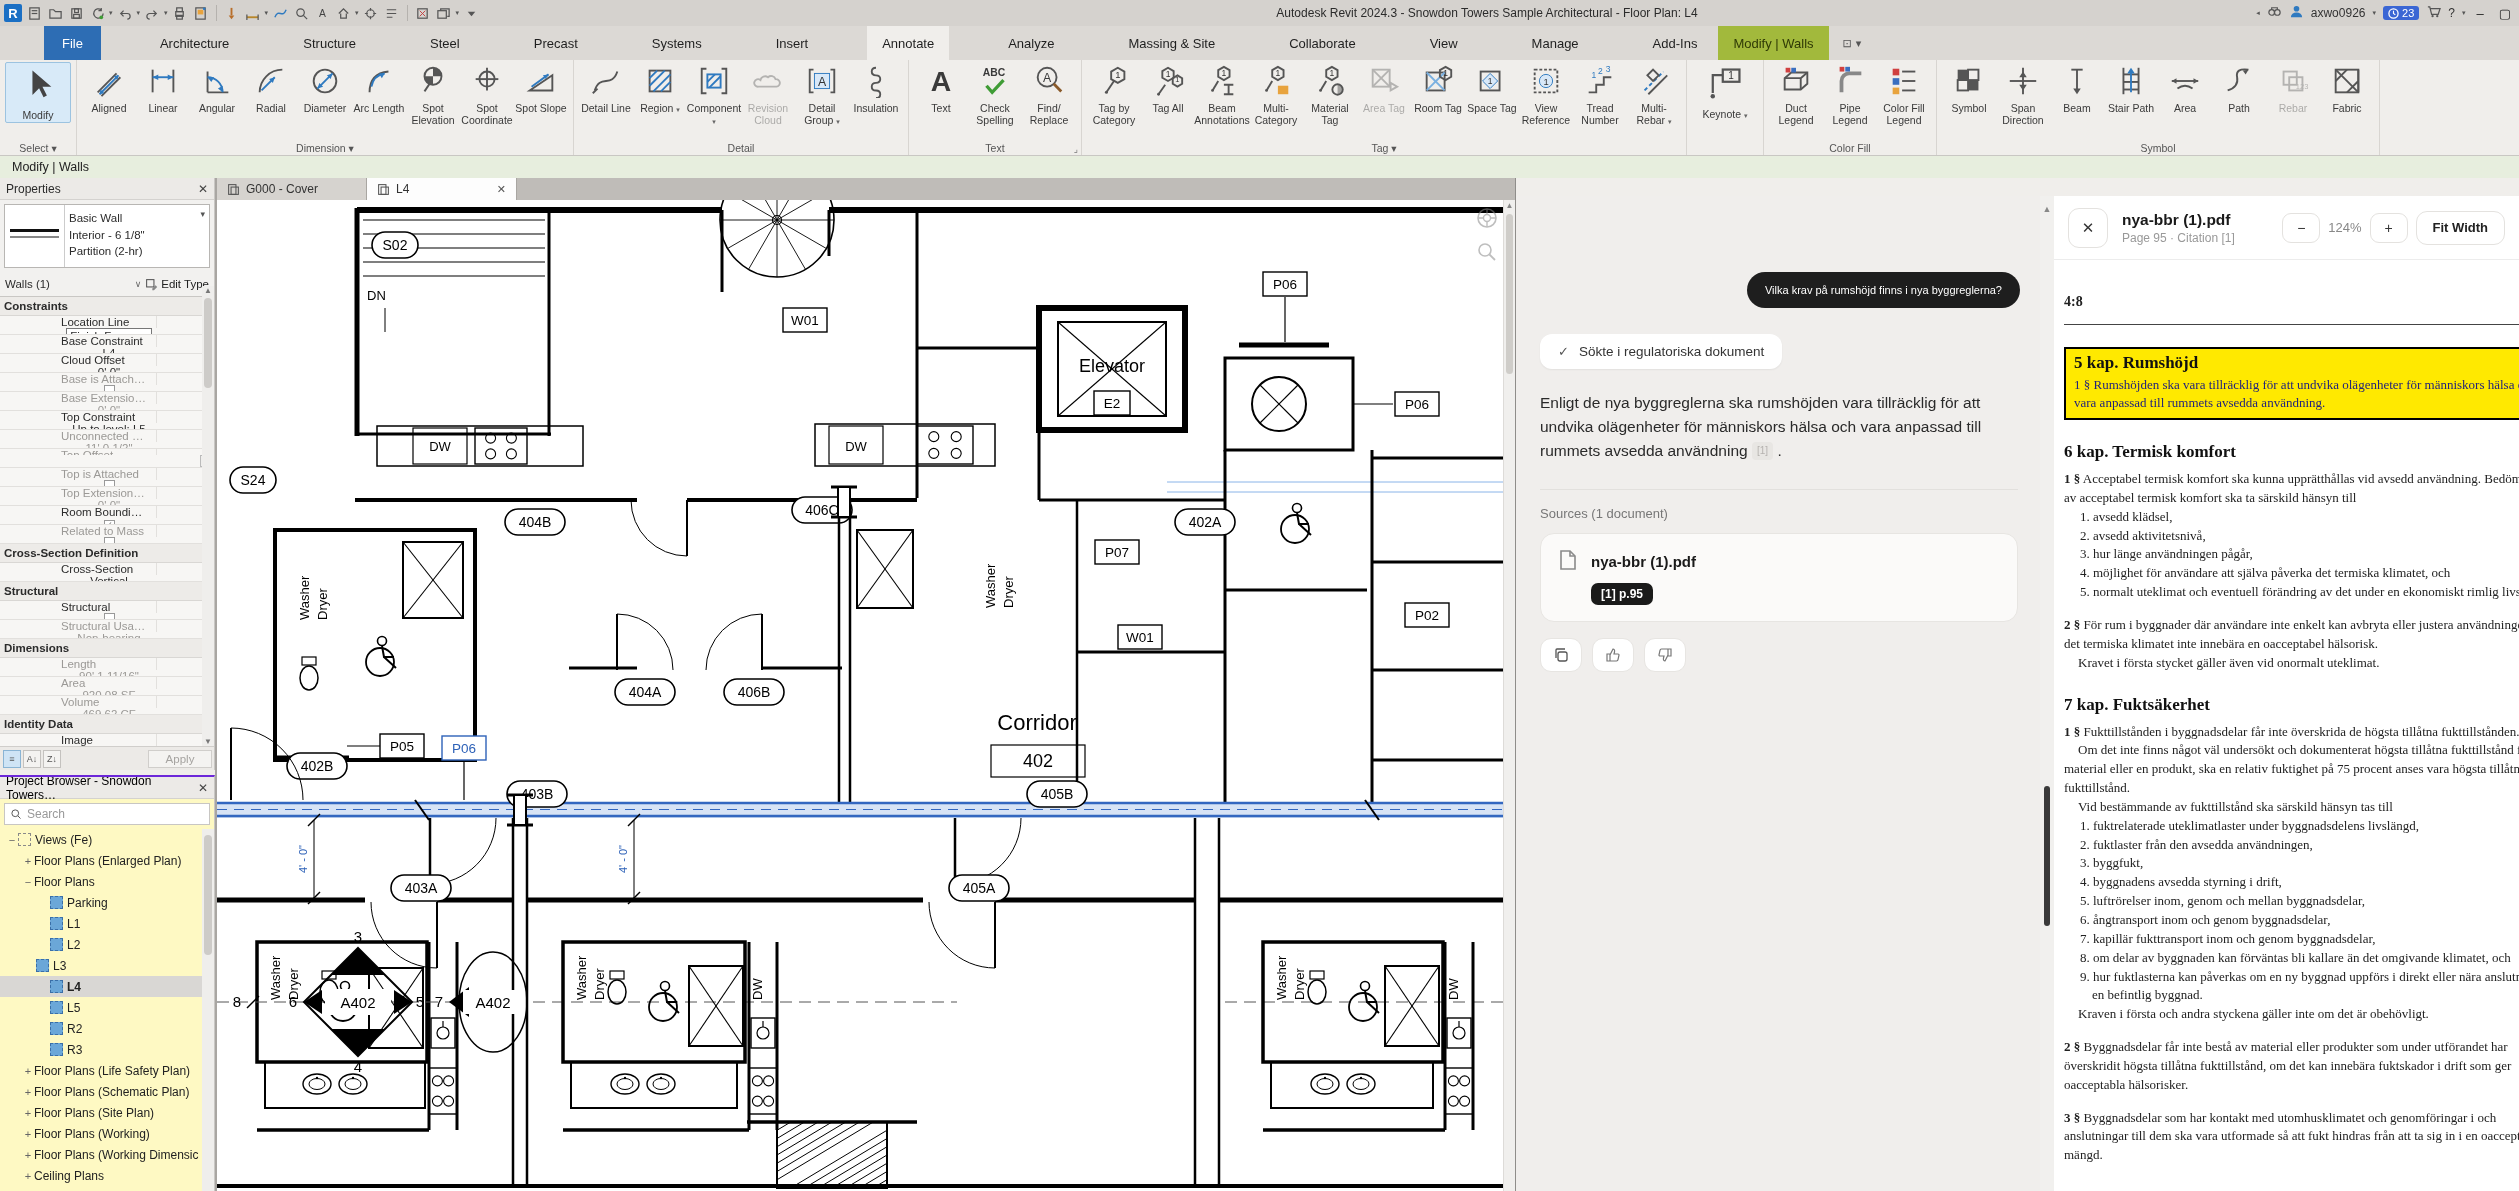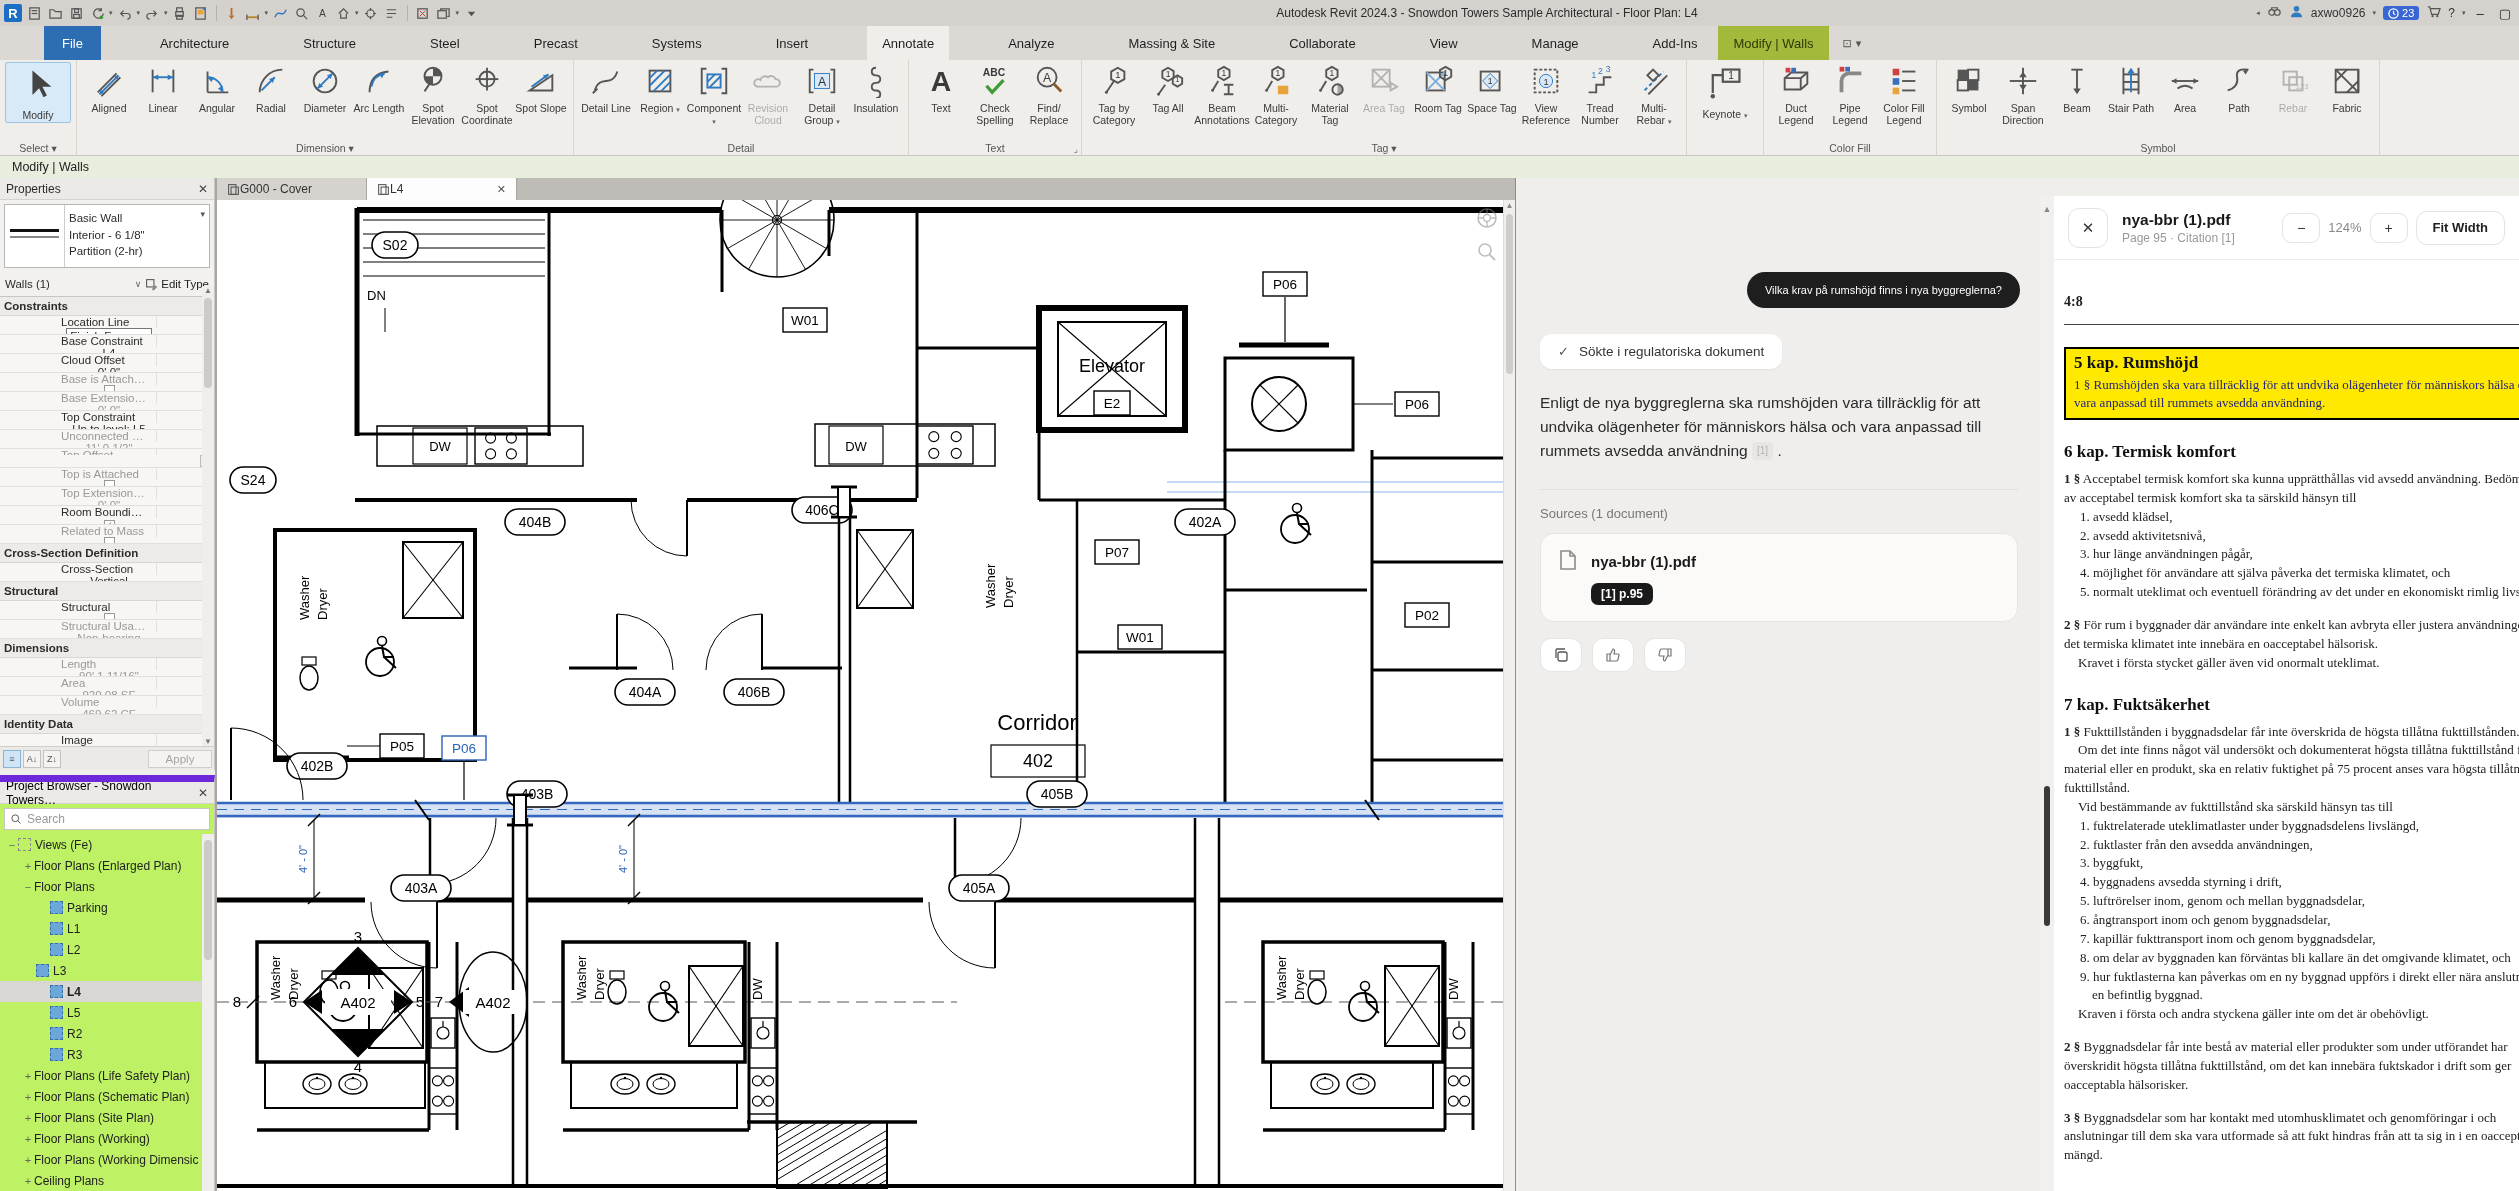--- a/index.html
+++ b/index.html
@@ -53,21 +53,21 @@
   svg .gf { fill:#555; stroke:none; }
   svg .bf { fill:#2f7ac0; stroke:none; }
   svg .q { stroke:#555; fill:none; stroke-width:1.3; }
 
   
   .modbar { position:absolute; left:0; top:155px; width:2519px; height:23px; background:#e7eede;
             border-top:1px solid #c9c7c3; display:flex; align-items:center; padding-left:12px;
             font-size:12.5px; color:#222; }
   .viewtabs { position:absolute; left:217px; top:178px; width:1298px; height:22px; background:#bfbcb8;
               display:flex; align-items:flex-end; }
-  .vtab { height:22px; display:flex; align-items:center; font-size:12px; color:#333;
+  .vtab { height:22px; display:flex; align-items:center; gap:6px; font-size:12px; color:#333;
           padding:8px 10px; background:#d6d3cf; border-right:1px solid #a9a6a2; min-width:150px; }
   .vtab.active { background:#fdfdfd; }
   .vtab .vx { margin-left:auto; color:#555; font-size:11px; }
   .vtab svg { width:13px; height:13px; }
 
   
   .props { position:absolute; left:0; top:178px; width:215px; height:592px; background:#f2f1ef;
            border-right:1px solid #c9c7c4; font-size:11.5px; color:#2b2b2b; overflow:hidden; }
   .ptitle, .btitle { height:22px; background:#eceae7; display:flex; align-items:center; padding:0 6px;
            font-size:12px; border-bottom:1px solid #d4d2cf; }
@@ -102,22 +102,22 @@
   .pscroll .ar { position:absolute; left:0; right:0; text-align:center; font-size:8px; color:#777; }
   .pbottom { position:absolute; left:0; bottom:0; width:215px; height:24px; background:#eceae7;
              border-top:1px solid #d0cecb; display:flex; align-items:center; gap:2px; padding:0 3px; }
   .sortbtn { width:18px; height:18px; border:1px solid #c4c2bf; background:#f4f3f1; font-size:9px;
              display:flex; align-items:center; justify-content:center; color:#555; }
   .sortbtn.on { background:#cfe4f5; border-color:#8ab4d4; }
   .applybtn { margin-left:auto; width:64px; height:18px; background:#f4f3f1; border:1px solid #d0cecb;
               color:#a5a3a0; font-size:11.5px; display:flex; align-items:center; justify-content:center; }
 
   
-  .browser { position:absolute; left:0; top:775px; width:215px; height:416px; background:#bef264;
-             border-right:1px solid #c9c7c4; border-top:7px solid #6d28d9; font-size:12px; overflow:hidden; }
+  .browser { position:absolute; left:0; top:775px; width:215px; height:416px; background:#fef9c3;
+             border-right:1px solid #c9c7c4; border-top:2px solid #6d28d9; font-size:12px; overflow:hidden; }
   .searchrow { margin:4px; height:22px; background:#fff; border:1px solid #c8c6c3; display:flex;
                align-items:center; gap:5px; padding:0 5px; color:#999; }
   .searchrow svg { width:12px; height:12px; }
   .tree { position:relative; }
   .trow { height:21px; display:flex; align-items:center; white-space:nowrap; overflow:hidden; color:#222; }
   .trow.selected { background:#d9d7d4; font-weight:bold; }
   .texp { width:12px; text-align:center; color:#666; font-size:11px; flex:none; }
   .ticon { width:13px; height:13px; flex:none; margin-right:4px; }
   .ticon.plan { background:#6ba7d8; border:1px dashed #3a6fa8; }
   .ticon.views { border:1px dashed #8a8a8a; position:relative; }

